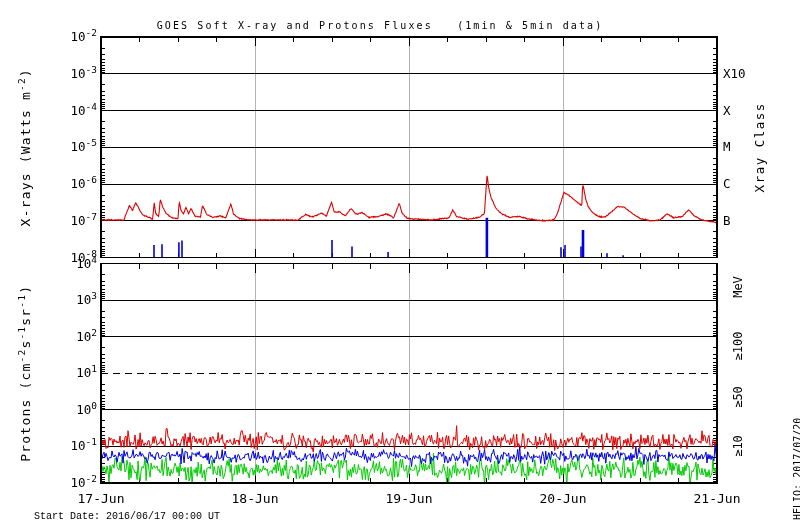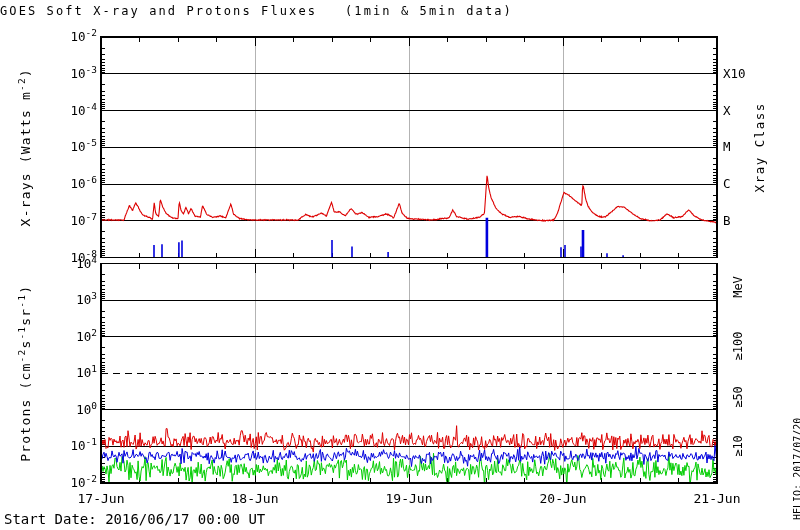--- a/index.html
+++ b/index.html
@@ -1,20 +1,20 @@
 <!DOCTYPE html>
 <html><head>
 <meta charset="utf-8">
 <style>
   html,body{margin:0;padding:0;background:#fff;}
   .screen{position:relative;width:800px;height:530px;background:#fff;overflow:hidden;
           font-family:"DejaVu Sans Mono","Liberation Mono",monospace;color:#000;}
-  .title{position:absolute;left:0;top:4px;width:760px;text-align:left;
-         font-size:12px;letter-spacing:2.1px;white-space:pre;}
-  .start-date{position:absolute;left:4px;top:511px;font-size:14px;}
+  .title{position:absolute;left:0;top:20px;width:760px;text-align:center;
+         font-size:10px;letter-spacing:2.1px;white-space:pre;}
+  .start-date{position:absolute;left:34px;top:511px;font-size:10px;font-family:Liberation Mono, monospace;}
   .helio{position:absolute;left:792px;top:520px;font-size:10px;white-space:nowrap;
          transform:rotate(-90deg);transform-origin:0 0;}
   svg{position:absolute;left:0;top:0;}
   text{font-family:"DejaVu Sans Mono","Liberation Mono",monospace;fill:#000;}
 </style>
 </head>
 <body>
 
 <div class="screen">
   <div class="title">GOES Soft X-ray and Protons Fluxes   (1min &amp; 5min data)</div>

